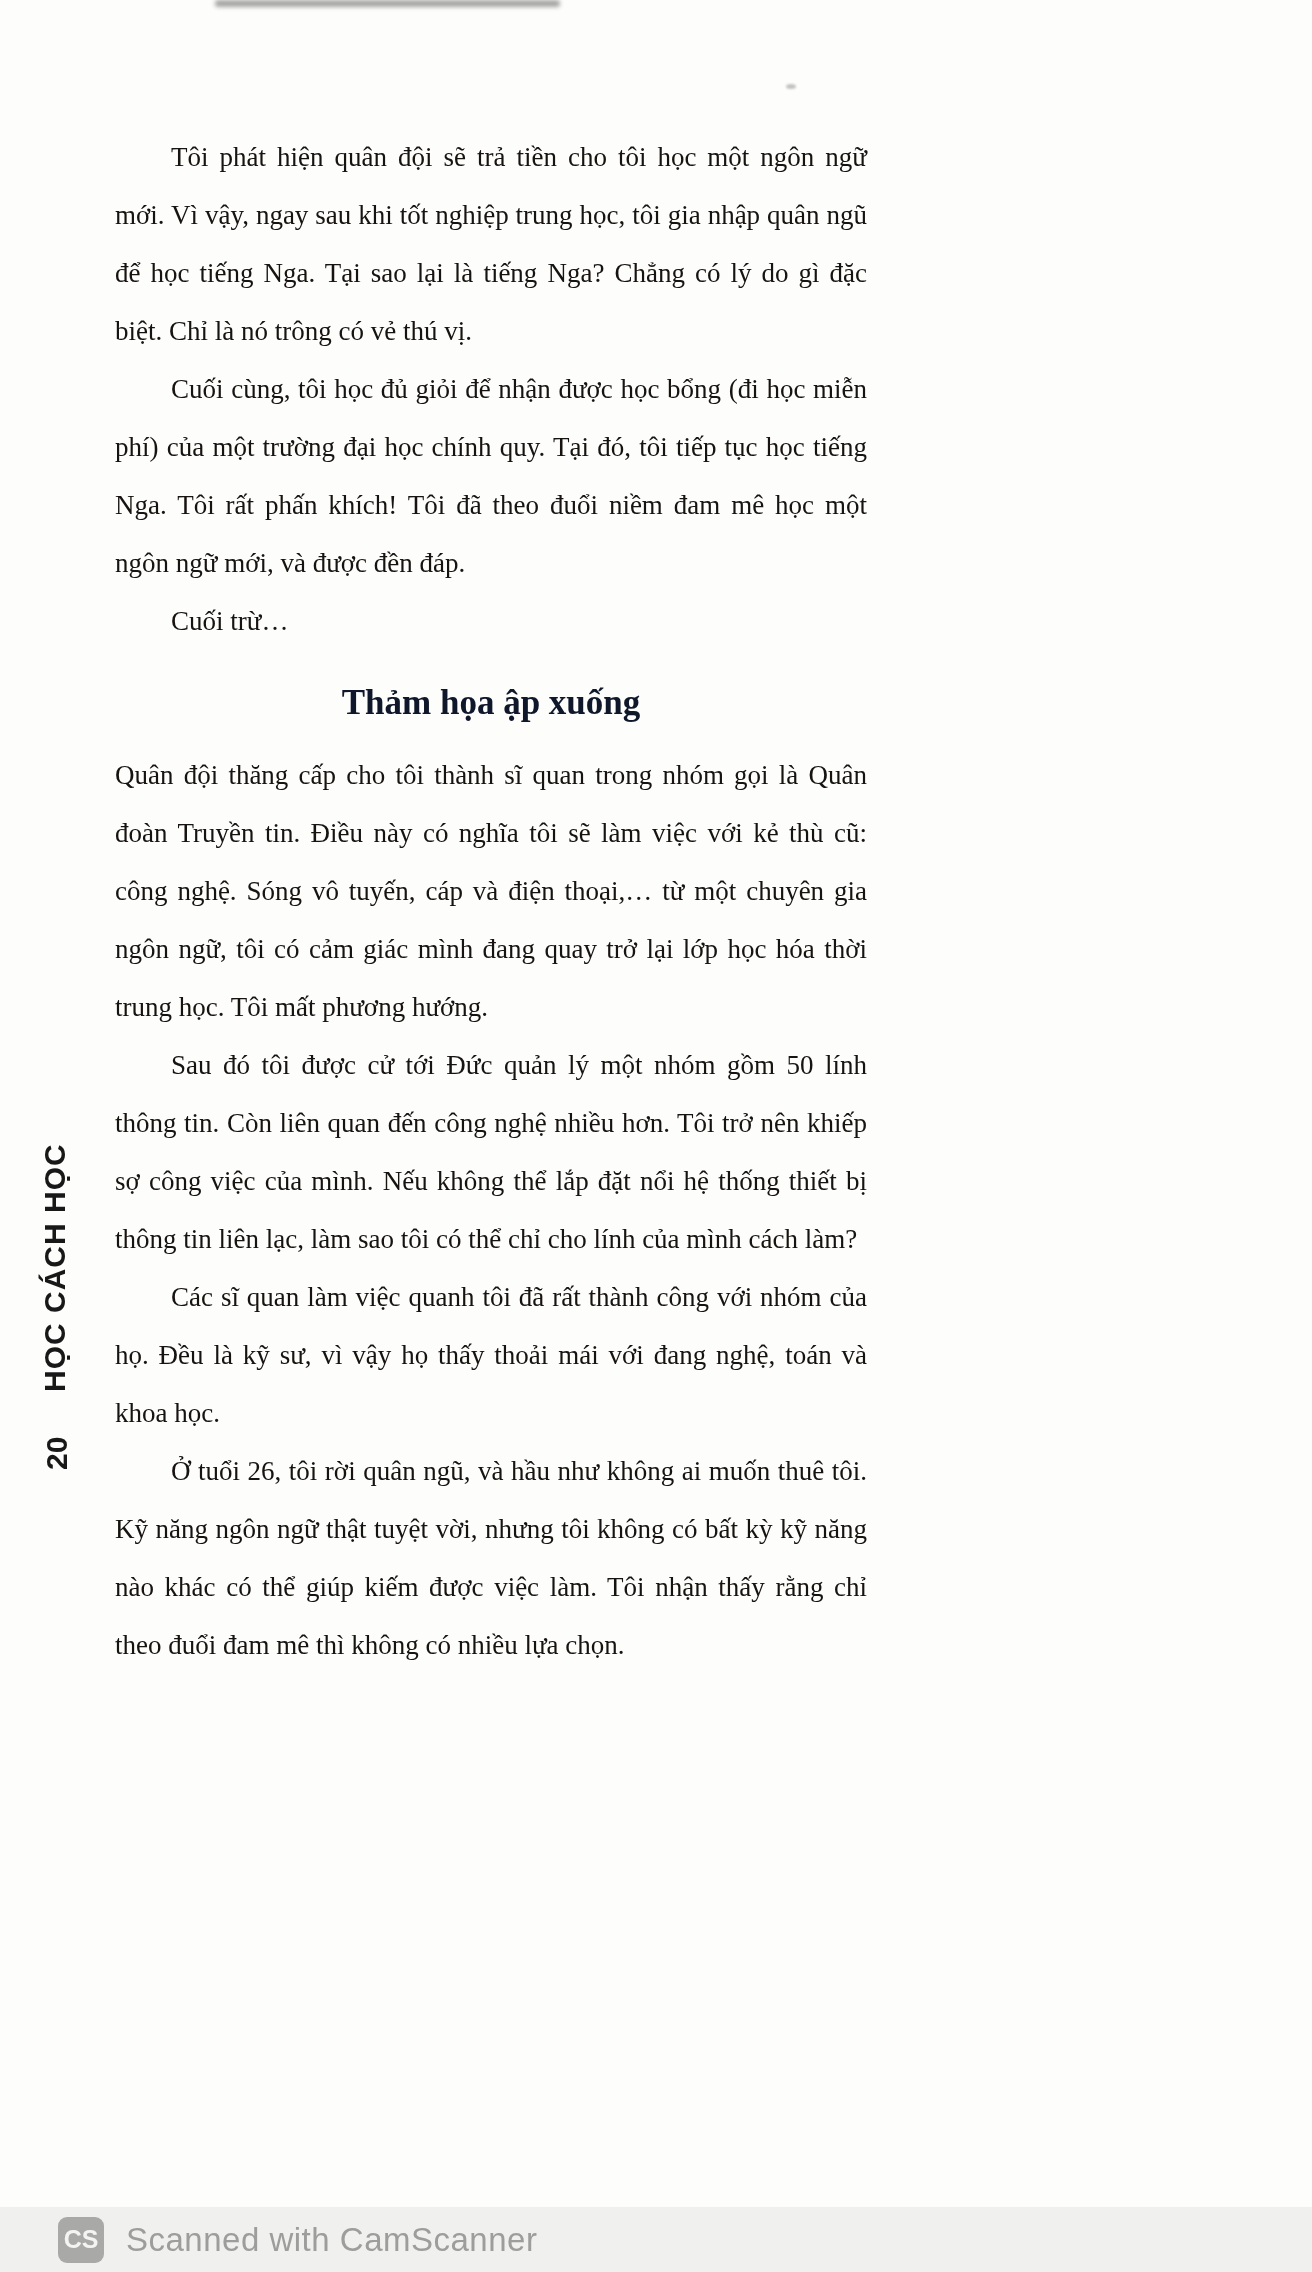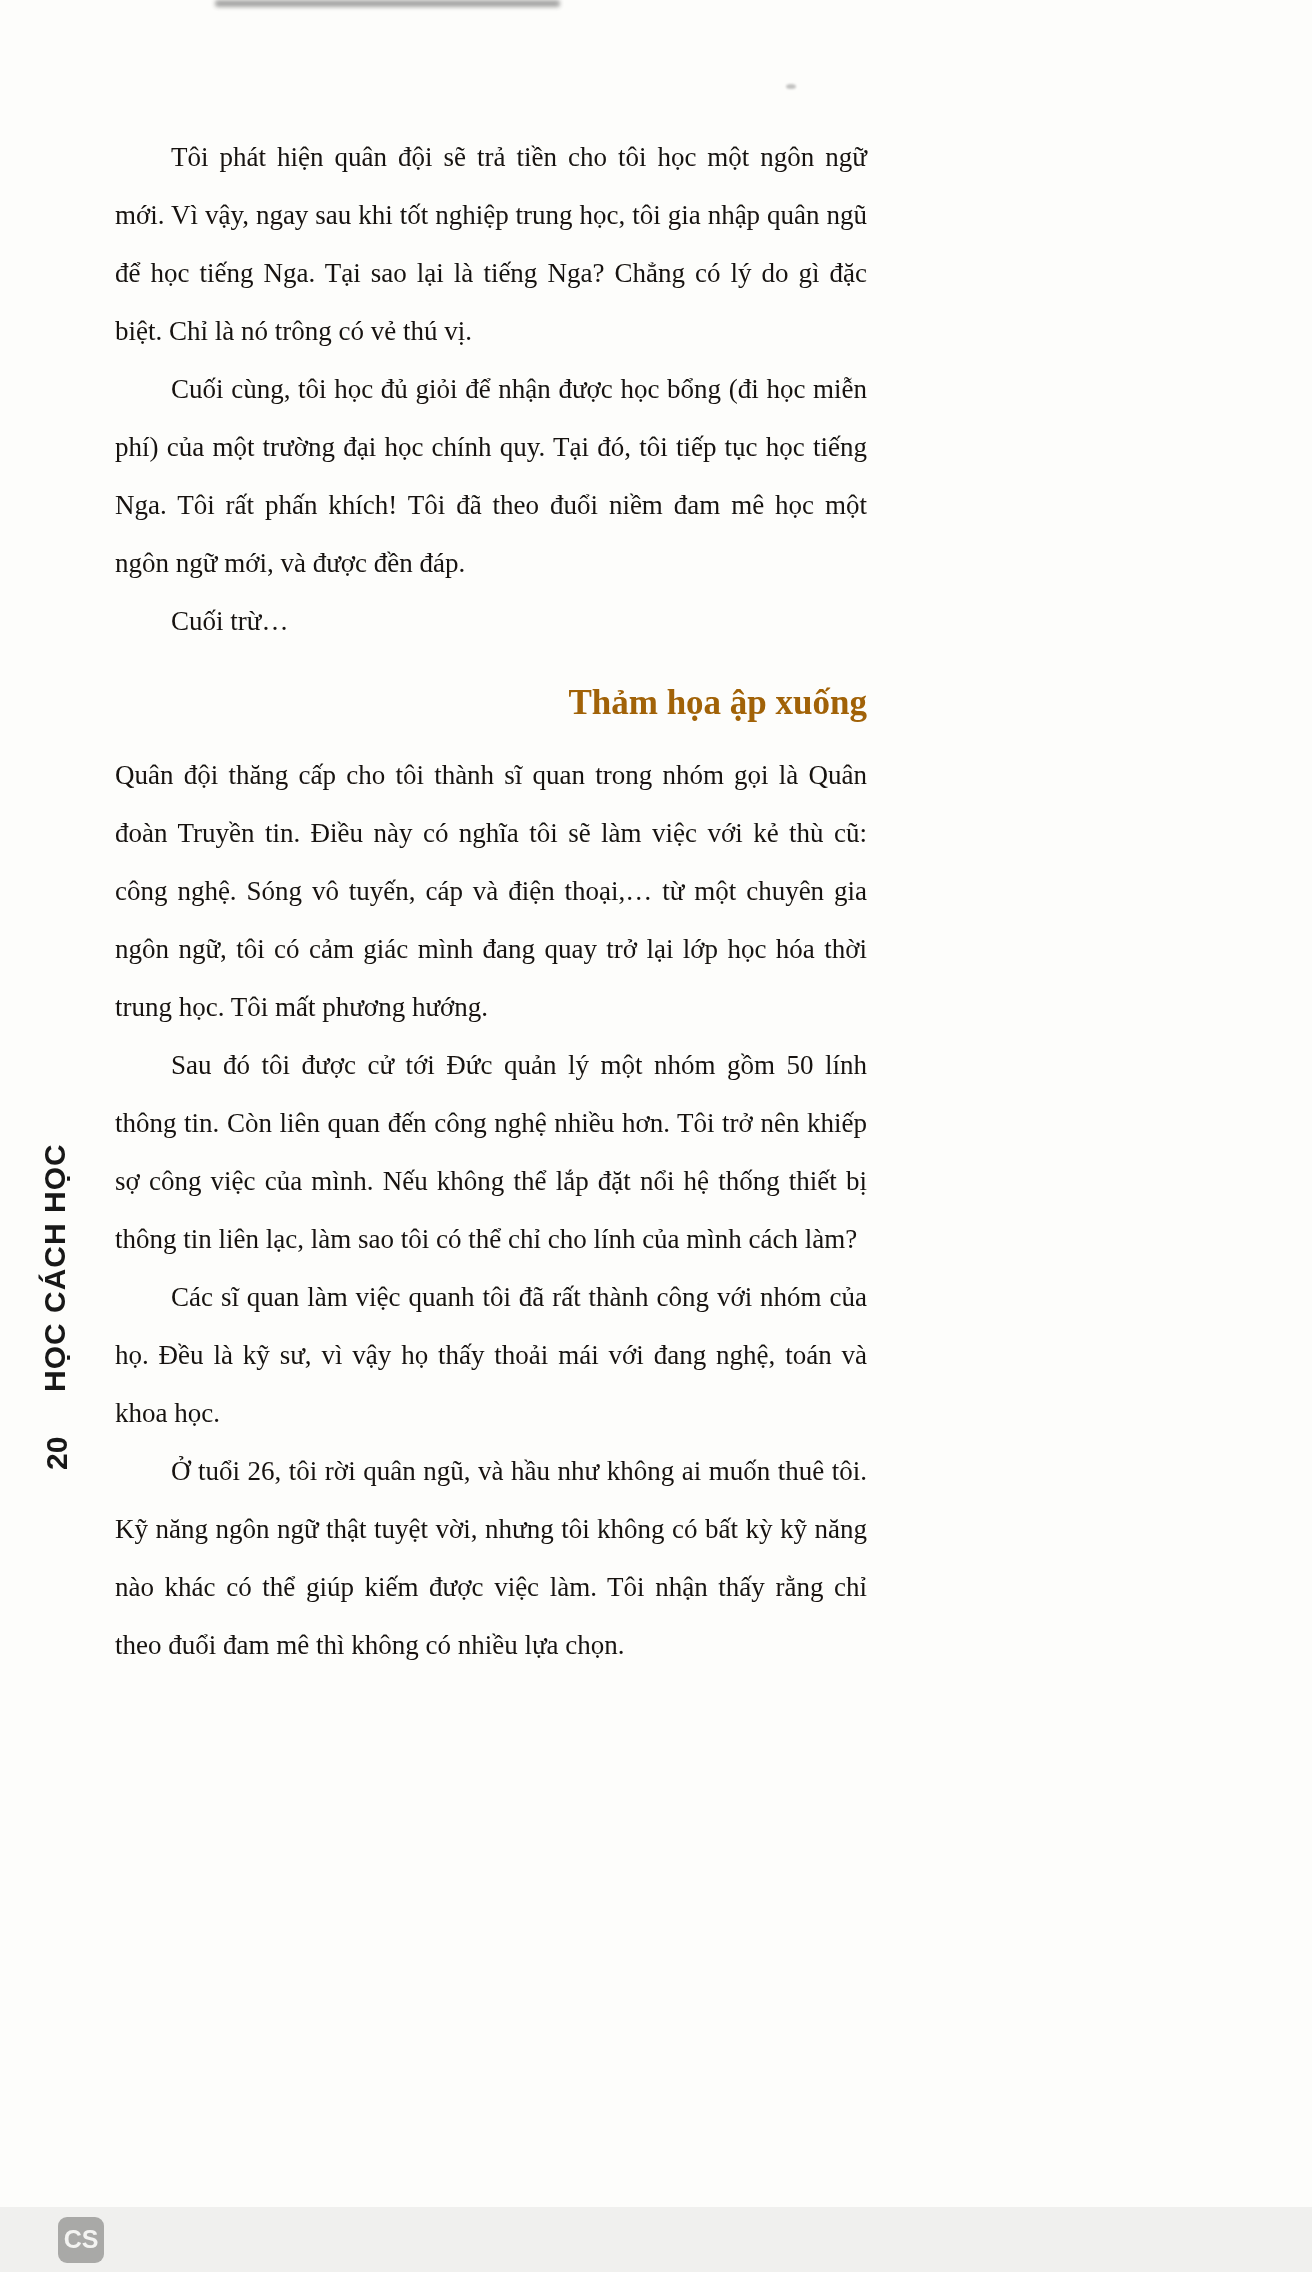--- a/index.html
+++ b/index.html
@@ -44,26 +44,26 @@
     width: 752px;
     font-family: Liberation Serif, serif;
     font-size: 27px;
     line-height: 58px;
     color: #171310;
     text-align: justify;
   }
   .para { margin: 0; }
   .para.indent { text-indent: 56px; }
   .heading {
-    text-align: right;
+    text-align: center;
     font-size: 35px;
     font-weight: bold;
     margin: 24px 0 14px 0;
     line-height: 58px;
-    color: #a16207;
+    color: #0f172a;
   }
 
   
   .spine-title {
     position: absolute;
     left: 38px;
     top: 1392px;
     transform: rotate(-90deg);
     transform-origin: left top;
     white-space: nowrap;
@@ -137,15 +137,16 @@
     <p class="para indent">Sau đó tôi được cử tới Đức quản lý một nhóm gồm 50 lính thông tin. Còn liên quan đến công nghệ nhiều hơn. Tôi trở nên khiếp sợ công việc của mình. Nếu không thể lắp đặt nổi hệ thống thiết bị thông tin liên lạc, làm sao tôi có thể chỉ cho lính của mình cách làm?</p>
     <p class="para indent">Các sĩ quan làm việc quanh tôi đã rất thành công với nhóm của họ. Đều là kỹ sư, vì vậy họ thấy thoải mái với đang nghệ, toán và khoa học.</p>
     <p class="para indent">Ở tuổi 26, tôi rời quân ngũ, và hầu như không ai muốn thuê tôi. Kỹ năng ngôn ngữ thật tuyệt vời, nhưng tôi không có bất kỳ kỹ năng nào khác có thể giúp kiếm được việc làm. Tôi nhận thấy rằng chỉ theo đuổi đam mê thì không có nhiều lựa chọn.</p>
   </main>
 
   <div class="spine-title">HỌC CÁCH HỌC</div>
   <div class="spine-number">20</div>
 
   <footer class="footer">
     <div class="footer-logo">CS</div>
+    <div class="footer-text">Scanned with CamScanner</div>
   </footer>
 
 </div>
 
 </body></html>

